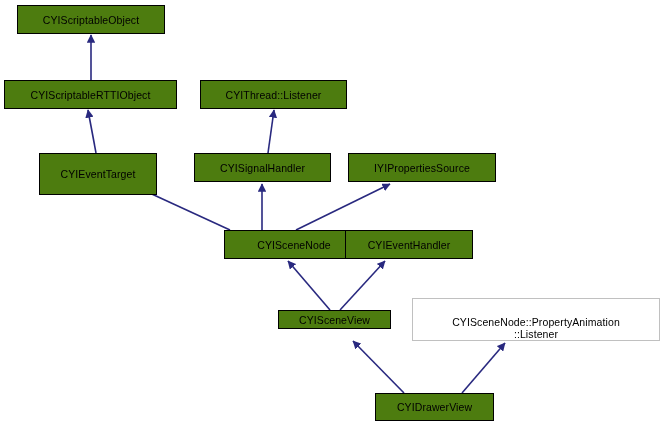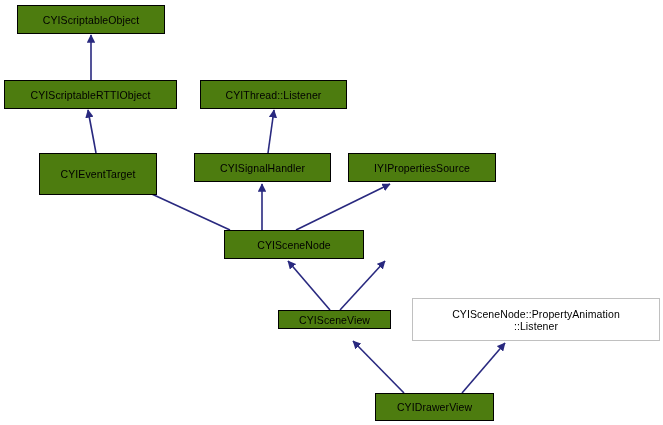--- a/index.html
+++ b/index.html
@@ -34,20 +34,21 @@
     color: #000000;
     letter-spacing: 0.1px;
     background: #4d7c0f;
     border: 1px solid #000000;
     white-space: pre-line;
     z-index: 5;
   }
   .uml-node.external {
     border: 1px solid #c0c0c0;
     background: #ffffff;
+    align-items: flex-end;
   }
   .uml-node.highlight {
     background: #4d7c0f;
     border: 1px solid #000000;
   }
   .node-label {
     display: block;
     padding: 0 4px;
     white-space: pre-line;
   }
@@ -109,20 +110,23 @@
   </div>
 
   <div class="uml-node" style="left:348px; top:153px; width:148px; height:29px;">
     <span class="node-label">IYIPropertiesSource</span>
   </div>
 
   <div class="uml-node" style="left:204px; top:230px; width:140px; height:29px;margin-left:20px;">
     <span class="node-label">CYISceneNode</span>
   </div>
 
+  <div class="uml-node" style="left:345px; top:230px; width:128px; height:29px;">
+    <span class="node-label">CYIEventHandler</span>
+  </div>
 
   <div class="uml-node" style="left:278px; top:310px; width:113px; height:19px;">
     <span class="node-label">CYISceneView</span>
   </div>
 
   <div class="uml-node external" style="left:412px; top:298px; width:248px; height:43px;">
     <span class="node-label">CYISceneNode::PropertyAnimation
 ::Listener</span>
   </div>
 

